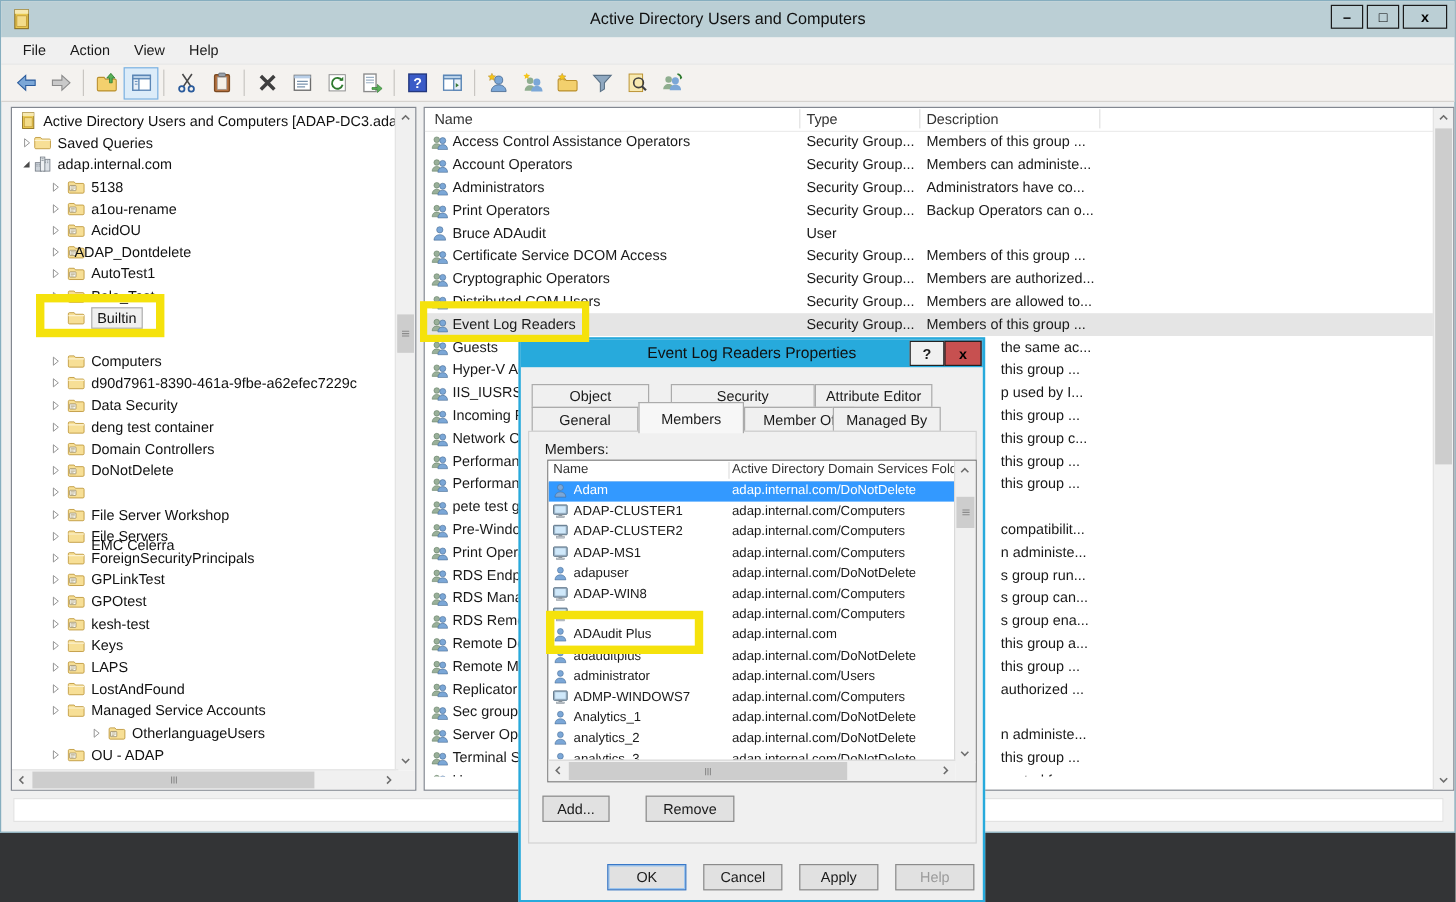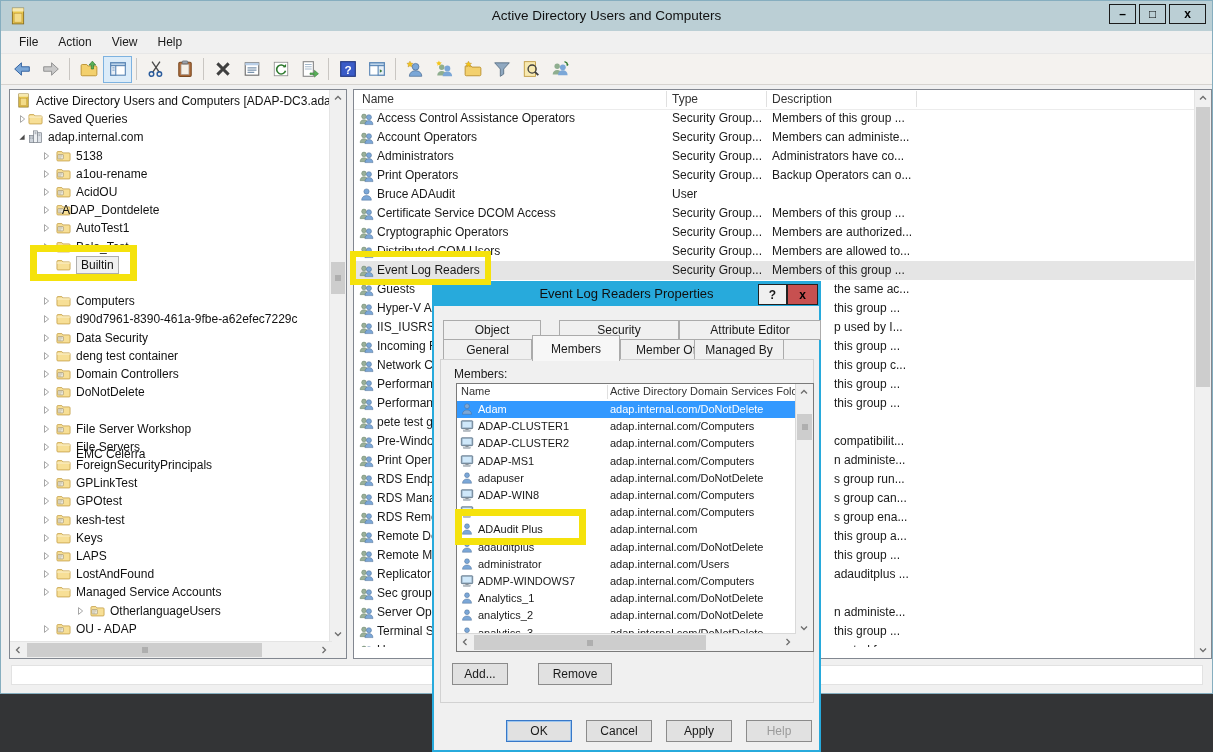--- a/index.html
+++ b/index.html
@@ -1105,21 +1105,21 @@
           <div class="licn">
             <svg viewBox="0 0 16 16">
               <circle cx="5.3" cy="5.8" r="2.5" fill="#9ab09a" stroke="#5f7a5f" stroke-width="0.5"></circle>
               <path d="M1.2 13.5c0-2.7 1.8-4.2 4.1-4.2s4.1 1.5 4.1 4.2z" fill="#9ab09a" stroke="#5f7a5f" stroke-width="0.5"></path>
               <circle cx="10.6" cy="6.6" r="2.7" fill="#7ba7d7" stroke="#44678f" stroke-width="0.5"></circle>
               <path d="M6.3 14.5c0-2.8 1.9-4.4 4.3-4.4s4.3 1.6 4.3 4.4z" fill="#7ba7d7" stroke="#44678f" stroke-width="0.5"></path>
             </svg>
           </div>
           <div class="lcell lname">Replicator</div>
           <div class="lcell ltype"></div>
-          <div class="lcell ldesc frag">adauditplus ...</div>
+          <div class="lcell ldesc frag">authorized ...</div>
         </div>
         <div class="list-row" style="top: 475px;">
           <div class="licn">
             <svg viewBox="0 0 16 16">
               <circle cx="5.3" cy="5.8" r="2.5" fill="#9ab09a" stroke="#5f7a5f" stroke-width="0.5"></circle>
               <path d="M1.2 13.5c0-2.7 1.8-4.2 4.1-4.2s4.1 1.5 4.1 4.2z" fill="#9ab09a" stroke="#5f7a5f" stroke-width="0.5"></path>
               <circle cx="10.6" cy="6.6" r="2.7" fill="#7ba7d7" stroke="#44678f" stroke-width="0.5"></circle>
               <path d="M6.3 14.5c0-2.8 1.9-4.4 4.3-4.4s4.3 1.6 4.3 4.4z" fill="#7ba7d7" stroke="#44678f" stroke-width="0.5"></path>
             </svg>
           </div>
@@ -1187,21 +1187,21 @@
 
 <div class="dialog">
   <div class="dlg-titlebar">
     <span class="dlg-title">Event Log Readers Properties</span>
     <span class="dlg-help">?</span>
     <span class="dlg-close">x</span>
   </div>
   <div class="tabs-back">
       <div class="tab" style="left: 9px; width: 98px; text-align: center;">Object</div>
       <div class="tab" style="left: 125px; width: 120px;">Security</div>
-      <div class="tab" style="left: 245px; width: 142px;">Attribute Editor</div>
+      <div class="tab" style="left: 245px; width: 98px;">Attribute Editor</div>
     </div>
   <div class="tabs-front">
       <div class="tab" style="left: 9px; width: 89px;">General</div>
       <div class="tab active" style="left: 98px; width: 88px;">Members</div>
       <div class="tab" style="left: 186px; width: 92px;">Member Of</div>
       <div class="tab" style="left: 260px; width: 90px;">Managed By</div>
     </div>
   <div class="tabpage"></div>
   <div class="members-label">Members:</div>
 

